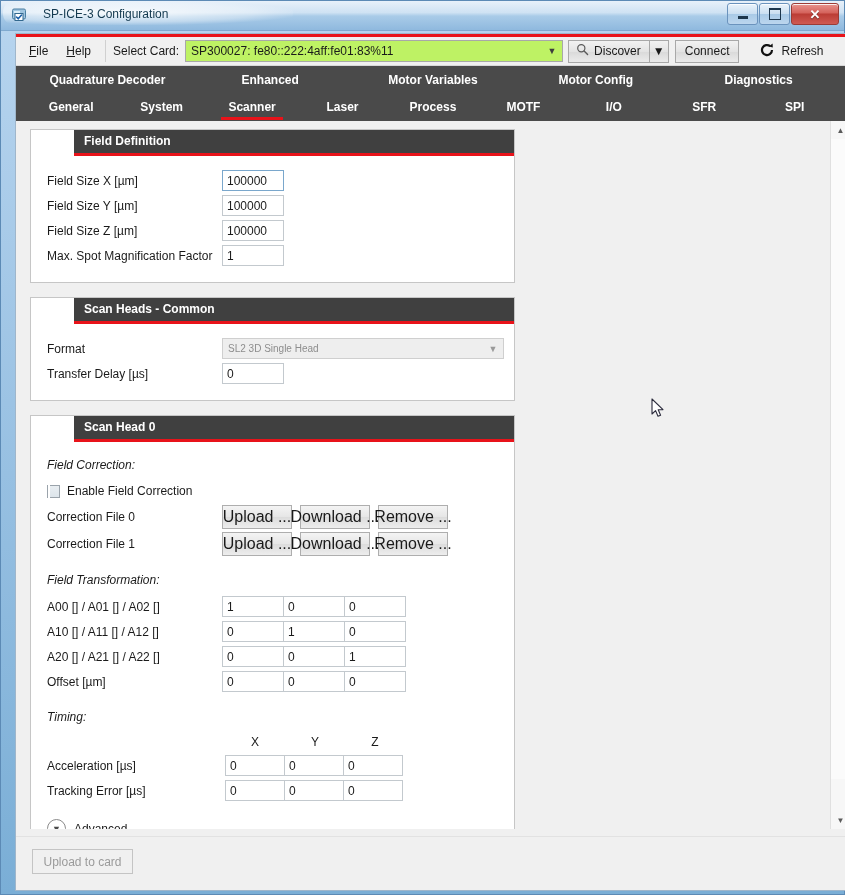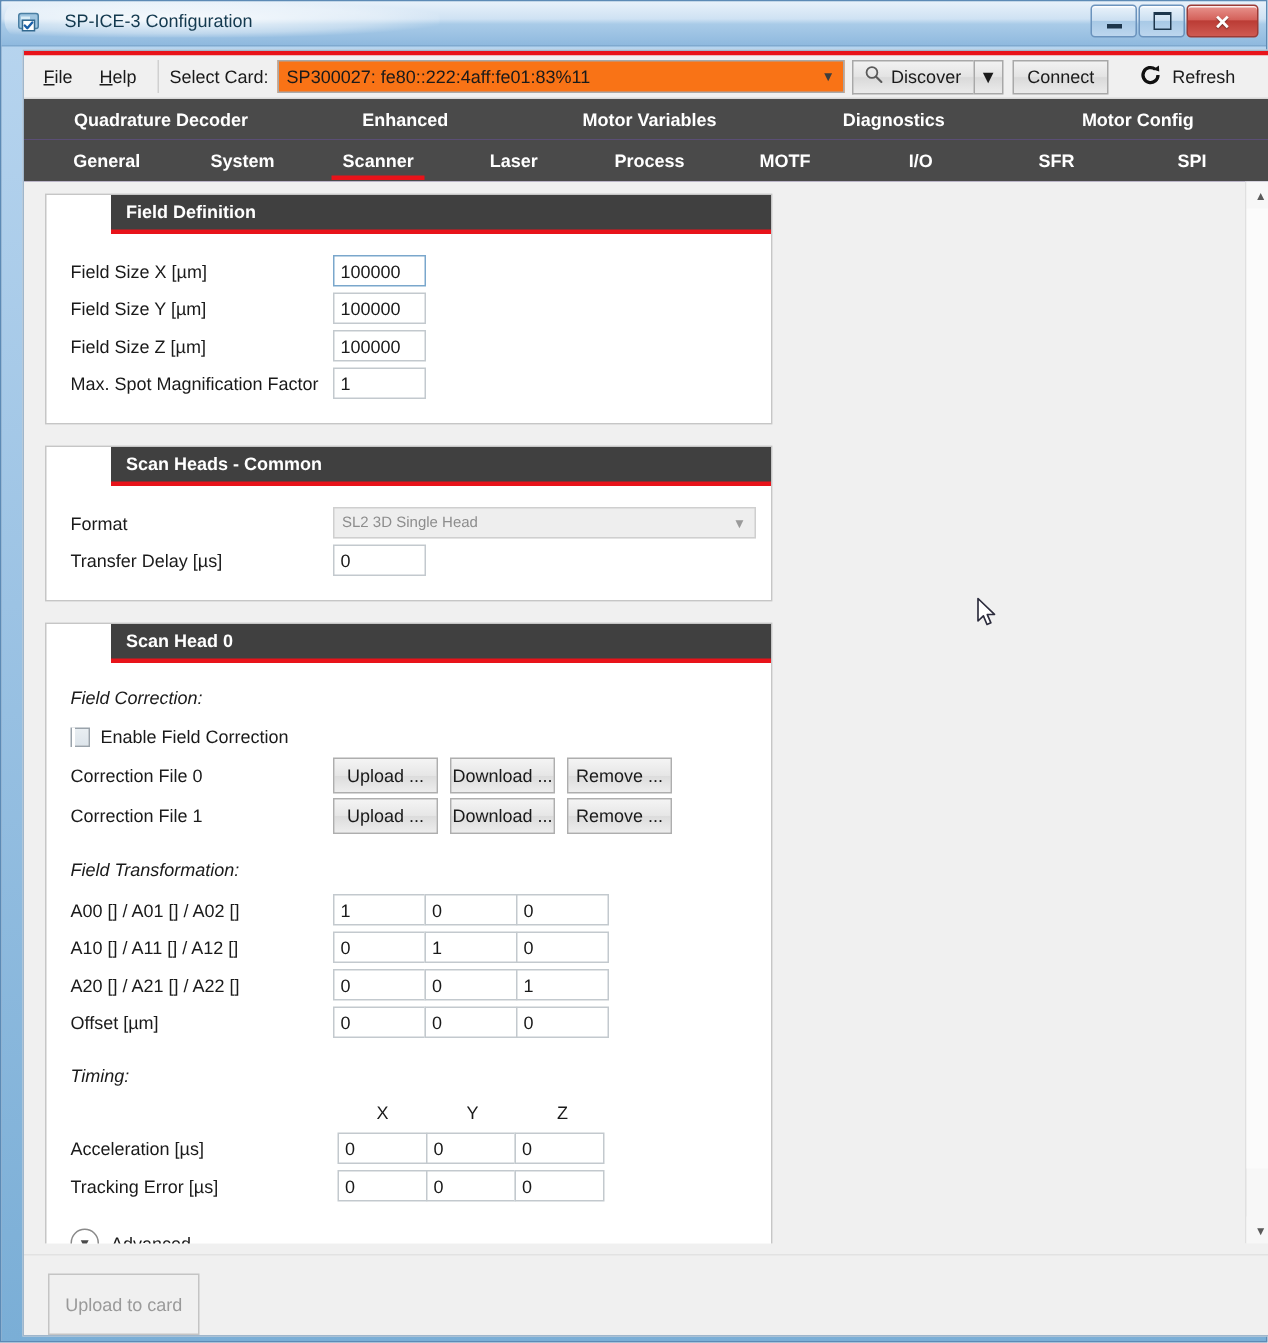--- a/index.html
+++ b/index.html
@@ -113,21 +113,21 @@
   .menu-item {
     padding: 4px 9px;
     font-size: 12px;
     color: #1a1a1a;
   }
   .menu-item u { text-decoration: underline; }
   .tb-sep { width: 1px; height: 22px; background: #d0d0d0; margin: 0 5px; }
   .tb-label { font-size: 12px; padding: 0 6px 0 2px; white-space: nowrap; }
   .combo {
     height: 22px;
-    background: #f97316;
+    background: #bef264;
     border: 1px solid #a8a8a8;
     display: flex; align-items: center;
     box-sizing: border-box;
     position: relative;
   }
   .combo .cval {
     flex: 1;
     padding: 0 5px;
     font-size: 12px;
     color: #1a1a1a;
@@ -277,21 +277,21 @@
   .checkbox-inner {
     width: 100%; height: 100%;
     border: 1px solid #ffffff;
     box-sizing: border-box;
   }
 
   .btn {
     height: 24px;
     border: 1px solid #aeaeae;
     background: linear-gradient(to bottom, #f4f4f4 0%, #e6e6e6 50%, #dcdcdc 51%, #ededed 100%);
-    font-size: 12px;
+    font-size: 16px;
     color: #1a1a1a;
     display: flex; align-items: center; justify-content: center;
     box-sizing: border-box;
     white-space: nowrap;
   }
   .btn-file { width: 70px; margin-right: 8px; }
   .btn-file.last { margin-right: 0; }
   .file-row { display: flex; align-items: center; height: 27px; }
 
   .mat-row { display: flex; align-items: center; height: 25px; }
@@ -367,21 +367,21 @@
     position: absolute;
     left: 0; bottom: 0;
     width: 100%;
     height: 54px;
     background: #f0f0f0;
     border-top: 1px solid #e2e2e2;
     box-sizing: border-box;
     padding: 12px 0 0 16px;
   }
   .btn-upload {
-    width: 101px; height: 41px;
+    width: 101px; height: 25px;
     border: 1px solid #c4c4c4;
     background: #f0f0f0;
     color: #9a9a9a;
     font-size: 12px;
     display: flex; align-items: center; justify-content: center;
     box-sizing: border-box;
   }
 
   
   .cursor {
@@ -467,24 +467,24 @@
         <div class="tab">
             <span>Quadrature Decoder</span>
           </div>
         <div class="tab">
             <span>Enhanced</span>
           </div>
         <div class="tab">
             <span>Motor Variables</span>
           </div>
         <div class="tab">
+            <span>Motor Config</span>
+          </div>
+        <div class="tab">
             <span>Diagnostics</span>
-          </div>
-        <div class="tab">
-            <span>Motor Config</span>
           </div>
       </div>
       <div class="tabrow row2">
         <div class="tab">
             <span>General</span>
           </div>
         <div class="tab">
             <span>System</span>
           </div>
         <div class="tab active">

